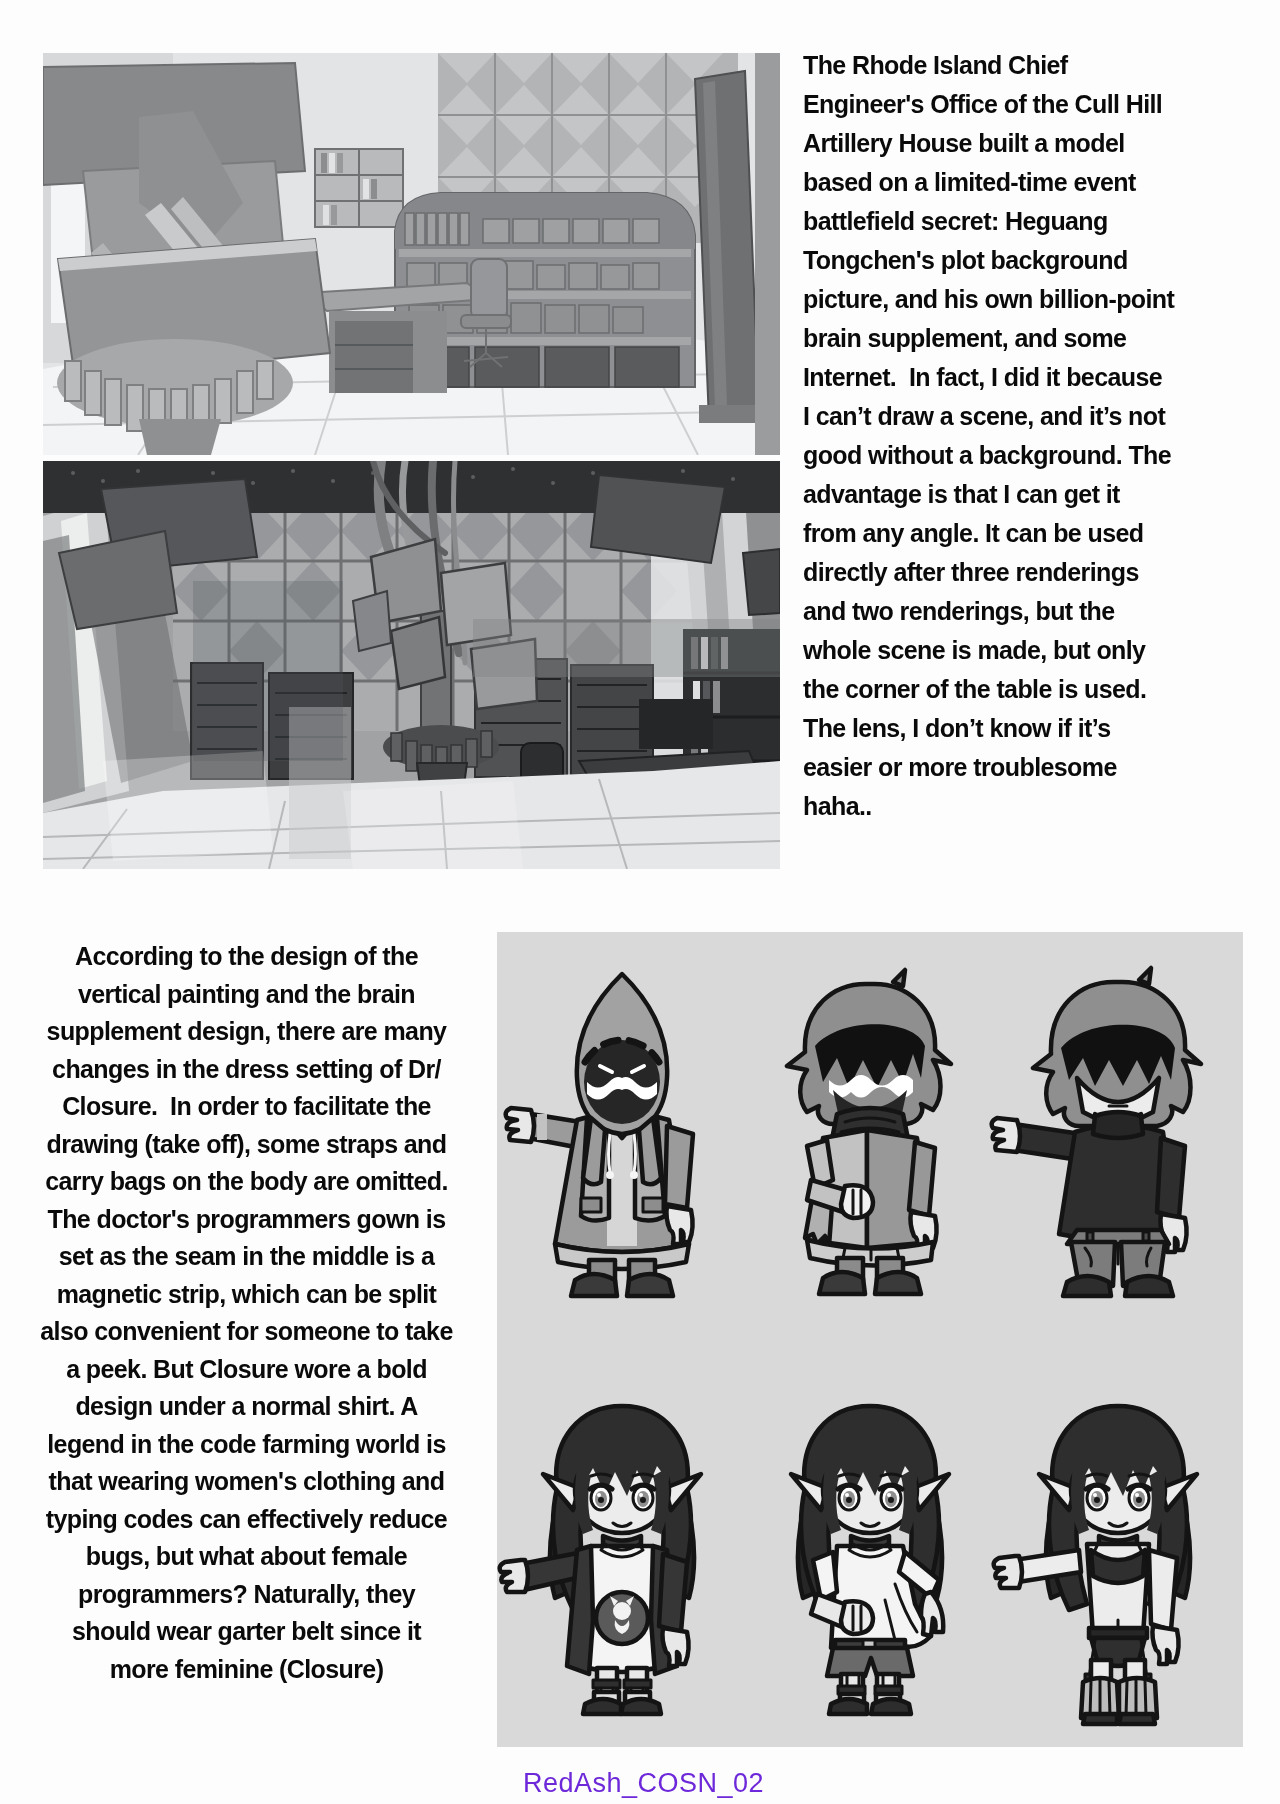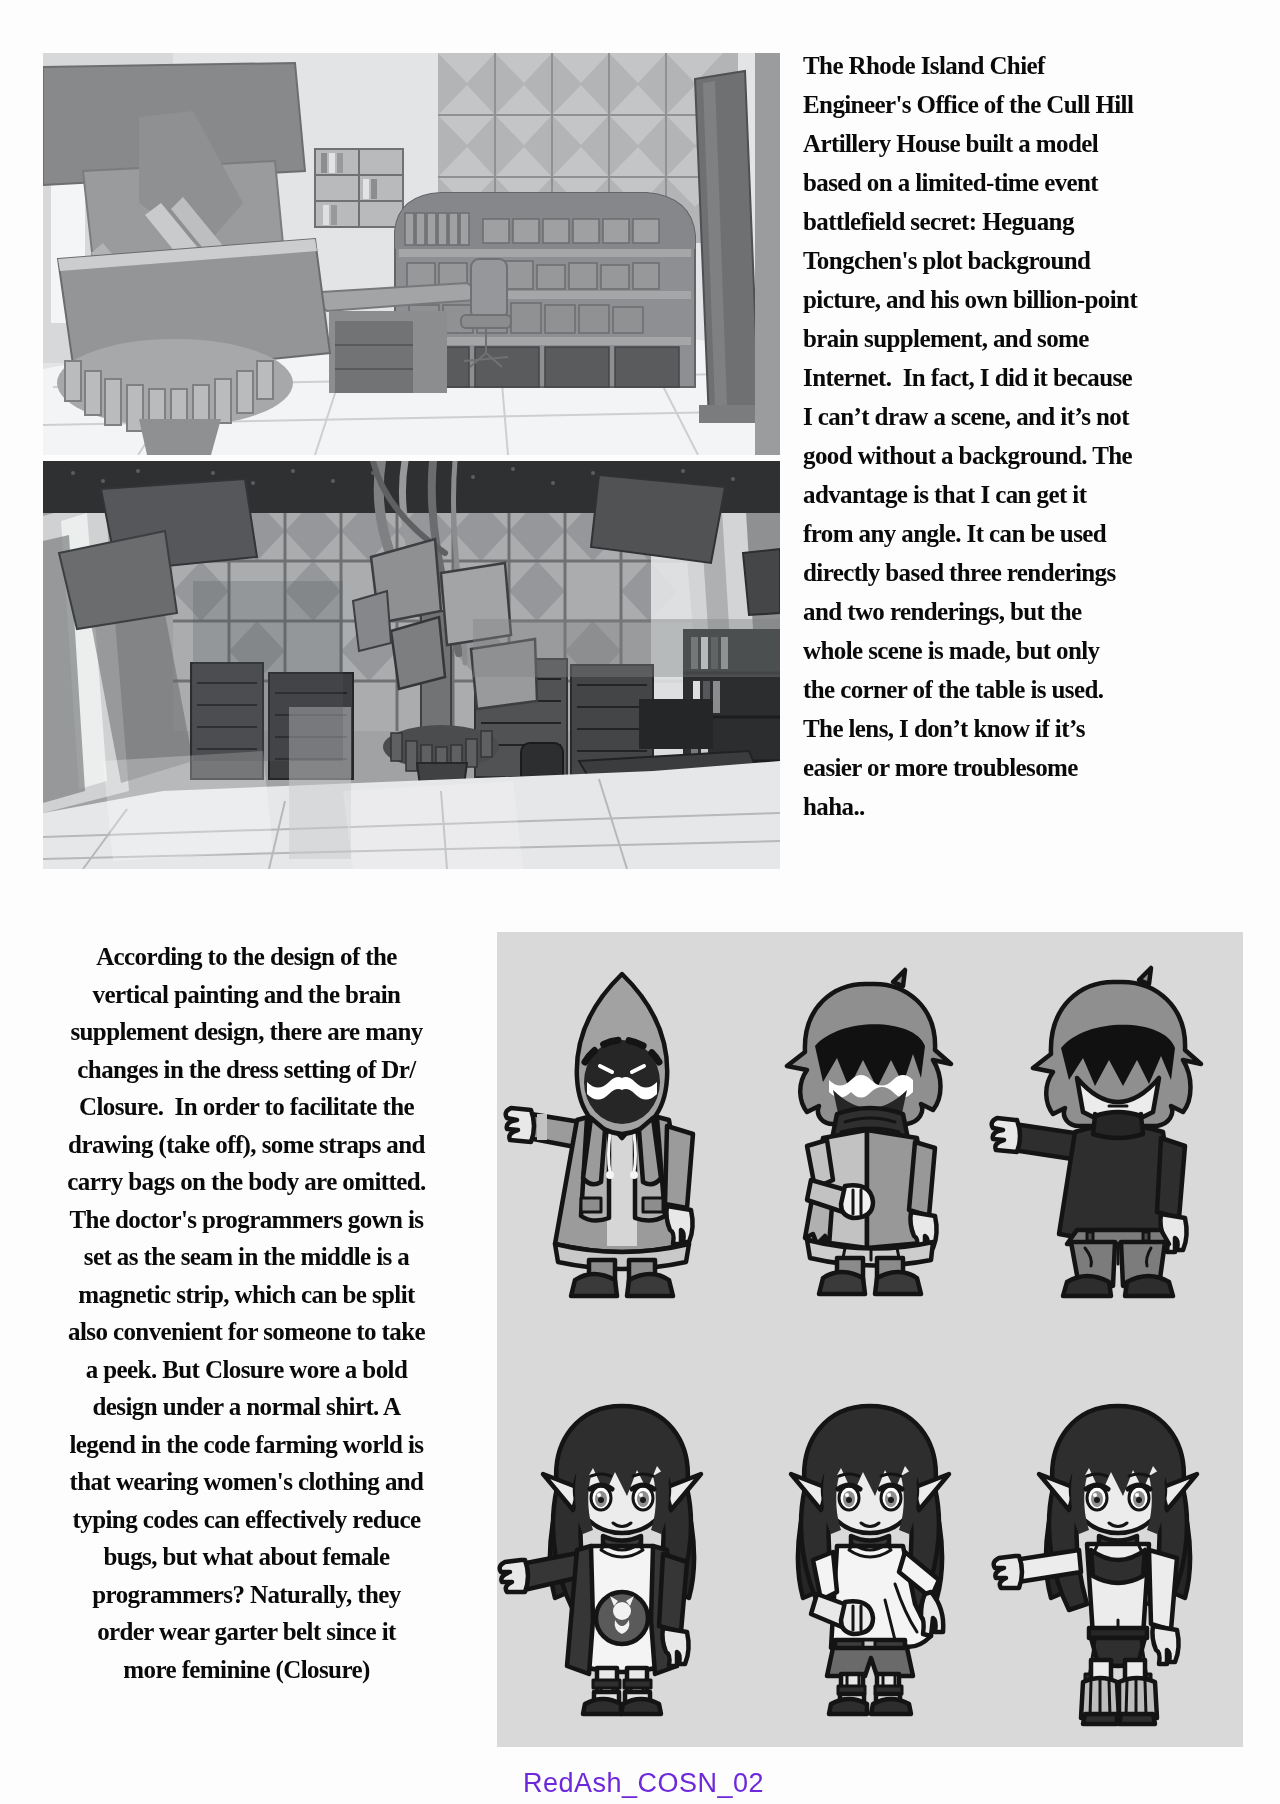--- a/index.html
+++ b/index.html
@@ -3,21 +3,21 @@
 <meta charset="utf-8">
 <style>
   html,body{margin:0;padding:0;background:#fdfdfd;}
   body{width:1280px;height:1804px;position:relative;overflow:hidden;
        font-family:"DejaVu Serif",serif;}
   .render{position:absolute;background:#eceded;}
   .render svg{display:block;width:100%;height:100%;}
   #render-1{left:43px;top:53px;width:737px;height:402px;}
   #render-2{left:43px;top:461px;width:737px;height:408px;}
   .textcol{position:absolute;color:#0a0a0a;font-weight:bold;
-           font-family:Liberation Serif, serif;}
+           font-family:Liberation Sans, sans-serif;}
   #right-col{left:803px;top:46px;width:456px;font-size:25px;line-height:39px;letter-spacing:-0.6px;}
   #left-col{left:6px;top:938px;width:481px;font-size:25px;line-height:37.5px;
             letter-spacing:-0.6px;text-align:center;}
   .tl{white-space:pre;}
   #char-panel{position:absolute;left:497px;top:932px;width:746px;height:815px;}
   .slot{position:absolute;width:250px;height:330px;}
   .slot svg{overflow:visible;display:block;}
   .r1{top:34px;} .r2{top:452px;}
   .c1{left:0px;} .c2{left:248px;} .c3{left:496px;}
   #caption{position:absolute;left:523px;top:1768px;
@@ -382,21 +382,21 @@
     <div class="tl">based on a limited-time event</div>
     <div class="tl">battlefield secret: Heguang</div>
     <div class="tl">Tongchen's plot background</div>
     <div class="tl">picture, and his own billion-point</div>
     <div class="tl">brain supplement, and some</div>
     <div class="tl">Internet.  In fact, I did it because</div>
     <div class="tl">I can’t draw a scene, and it’s not</div>
     <div class="tl">good without a background. The</div>
     <div class="tl">advantage is that I can get it</div>
     <div class="tl">from any angle. It can be used</div>
-    <div class="tl">directly based three renderings</div>
+    <div class="tl">directly after three renderings</div>
     <div class="tl">and two renderings, but the</div>
     <div class="tl">whole scene is made, but only</div>
     <div class="tl">the corner of the table is used.</div>
     <div class="tl">The lens, I don’t know if it’s</div>
     <div class="tl">easier or more troublesome</div>
     <div class="tl">haha..</div>
   </div>
 
 <div class="textcol" id="left-col">
     <div class="tl">According to the design of the</div>
@@ -410,21 +410,21 @@
     <div class="tl">set as the seam in the middle is a</div>
     <div class="tl">magnetic strip, which can be split</div>
     <div class="tl">also convenient for someone to take</div>
     <div class="tl">a peek. But Closure wore a bold</div>
     <div class="tl">design under a normal shirt. A</div>
     <div class="tl">legend in the code farming world is</div>
     <div class="tl">that wearing women's clothing and</div>
     <div class="tl">typing codes can effectively reduce</div>
     <div class="tl">bugs, but what about female</div>
     <div class="tl">programmers? Naturally, they</div>
-    <div class="tl">order wear garter belt since it</div>
+    <div class="tl">should wear garter belt since it</div>
     <div class="tl">more feminine (Closure)</div>
   </div>
 
 <div id="char-panel" style="background: rgb(217, 217, 217);">
 
   <div class="slot r1 c1">
   <svg width="250" height="330" viewBox="0 0 250 330">
     <g class="ln">
 
       <polygon points="96,158 34,148 31,172 94,184" fill="#9b9b9b"></polygon>

